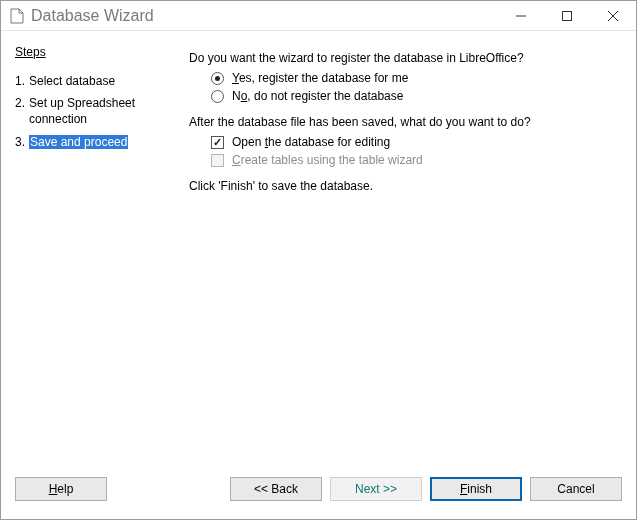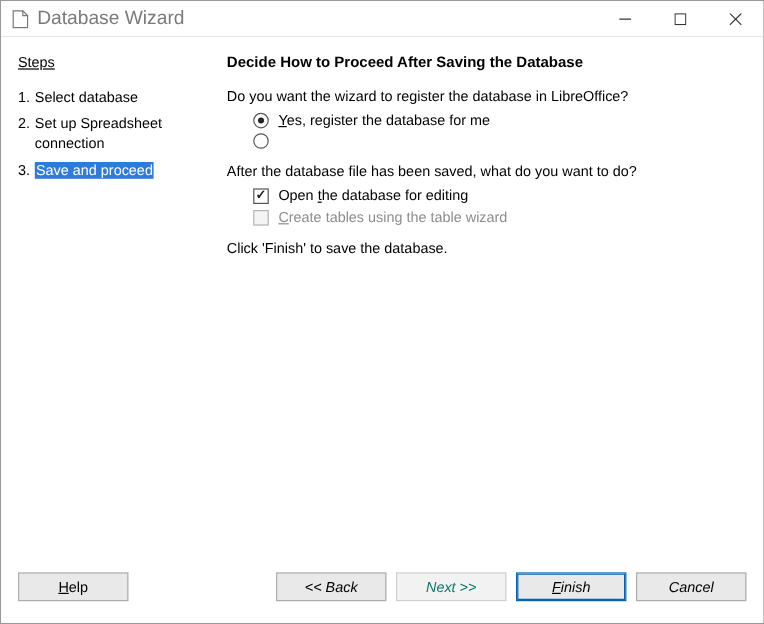--- a/index.html
+++ b/index.html
@@ -138,21 +138,21 @@
     background: #f2f2f2;
     border-color: #cfcfcf;
   }
   .btn.primary {
     border: 1px solid #0a64ad;
     box-shadow: inset 0 0 0 1px #0a64ad;
     background: #e9e9e9;
   }
   .help-btn { min-width: 92px; }
   .footer-left { display:flex; }
-  .footer-right { display:flex;font-style:italic; }
+  .footer-right { display:flex; }
 </style>
 </head>
 <body>
 
 <div class="window">
 
   <div class="titlebar">
     <span class="app-icon">
       <svg width="14" height="16" viewBox="0 0 14 16">
         <path d="M1 1 H9 L13 5 V15 H1 Z" fill="none" stroke="#777" stroke-width="1"></path>
@@ -194,30 +194,30 @@
           <span class="num">2.</span>
           <span class="label"><span class="label-text">Set up Spreadsheet connection</span></span>
         </div>
         <div class="step active">
           <span class="num">3.</span>
           <span class="label"><span class="label-text">Save and proceed</span></span>
         </div>
       </div>
 
       <div class="main">
-        <div class="main-heading">Decide How to Proceed After Saving the Database</div>
 
         <div class="question">Do you want the wizard to register the database in LibreOffice?</div>
 
         <div class="option-row">
           <span class="radio checked"></span>
           <span><span class="u">Y</span><span>es, register the database for me</span></span>
         </div>
         <div class="option-row">
           <span class="radio"></span>
+          <span><span>N</span><span class="u">o</span><span>, do not register the database</span></span>
         </div>
 
         <div class="question" style="margin-top:12px">After the database file has been saved, what do you want to do?</div>
 
         <div class="option-row">
           <span class="checkbox checked"></span>
           <span><span>Open </span><span class="u">t</span><span>he database for editing</span></span>
         </div>
         <div class="option-row disabled">
           <span class="checkbox disabled"></span>

